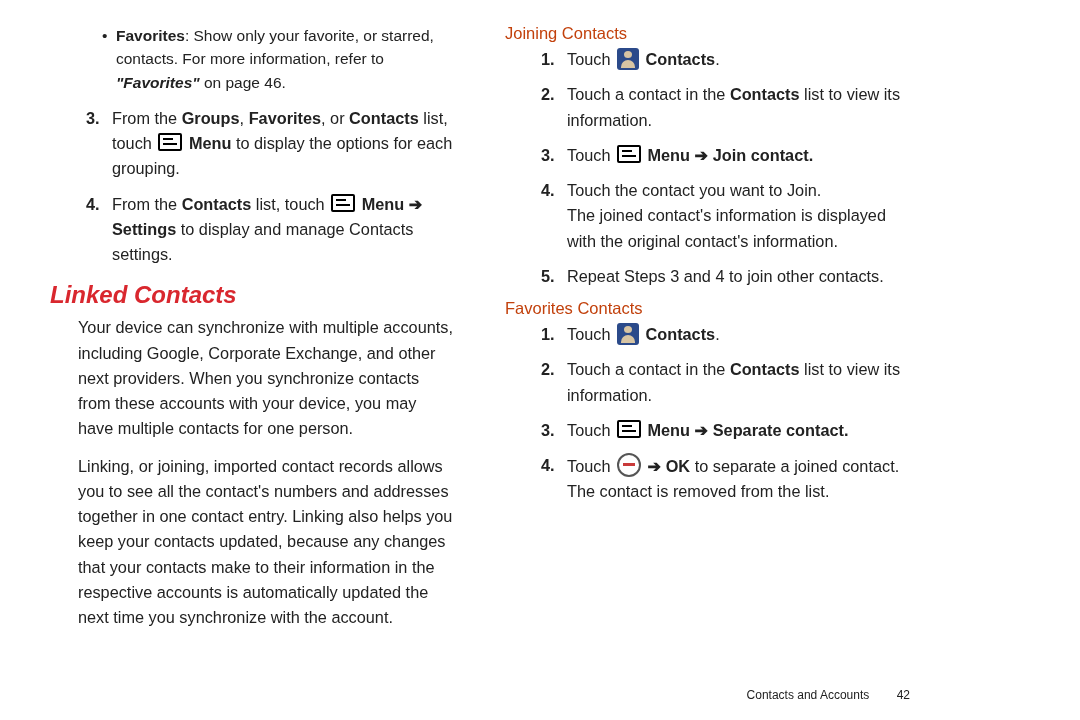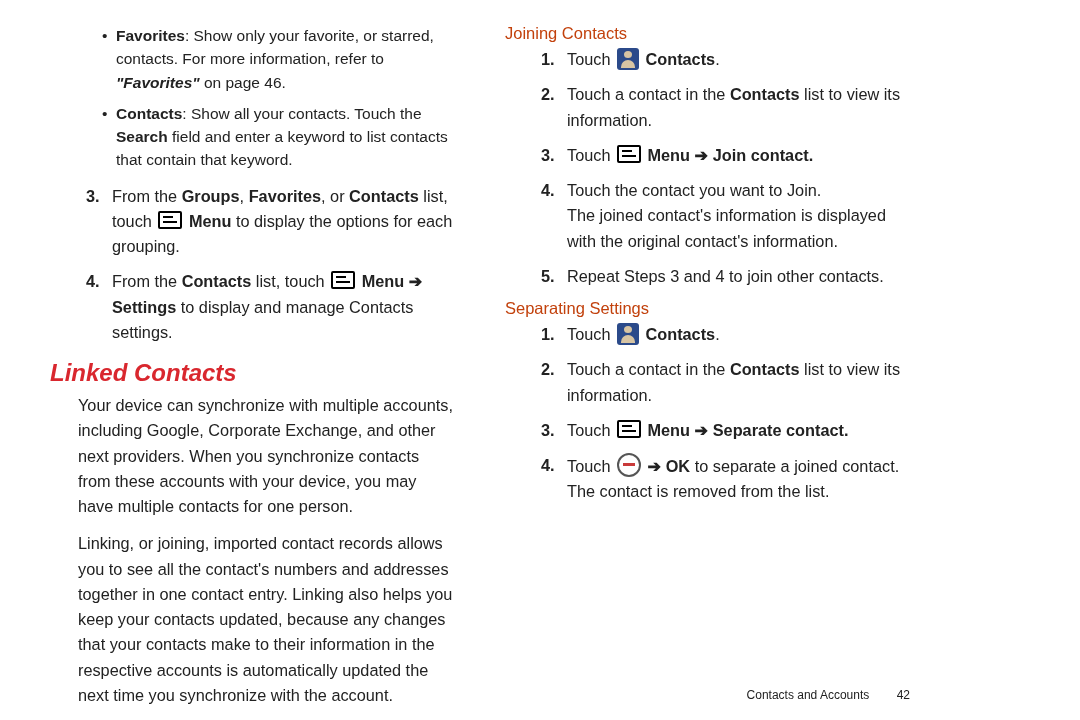--- a/index.html
+++ b/index.html
@@ -167,23 +167,20 @@
 <body>
 
 <div class="page">
 
   <div class="col">
 
     <ul class="bullets">
       <li>
         <b>Favorites</b><span>: Show only your favorite, or starred, contacts. For more information, refer to </span><i><b>"Favorites"</b></i><span> on page 46.</span>
       </li>
-      <li>
-        <b>Contacts</b><span>: Show all your contacts. Touch the </span><b>Search</b><span> field and enter a keyword to list contacts that contain that keyword.</span>
-      </li>
     </ul>
 
     <ol class="numsteps">
       <li>
         <span class="num">3.</span>
         <span>From the </span><b>Groups</b>, <b>Favorites</b>, or <b>Contacts</b><span> list, touch </span><span class="icon menu-icon"></span> <b>Menu</b><span> to display the options for each grouping.</span>
       </li>
       <li>
         <span class="num">4.</span>
         <span>From the </span><b>Contacts</b><span> list, touch </span><span class="icon menu-icon"></span> <b>Menu</b> <span class="arrow">➔</span> <b>Settings</b><span> to display and manage Contacts settings.</span>
@@ -217,21 +214,21 @@
         <span class="num">4.</span>
         <span>Touch the contact you want to Join.</span><br>
         <span>The joined contact's information is displayed with the original contact's information.</span>
       </li>
       <li>
         <span class="num">5.</span>
         <span>Repeat Steps 3 and 4 to join other contacts.</span>
       </li>
     </ol>
 
-    <div class="heading-blue" style="margin-top:6px">Separating Settings</div>
+    <div class="heading-blue" style="margin-top:6px">Favorites Contacts</div>
 
     <ol class="numsteps">
       <li>
         <span class="num">1.</span>
         <span>Touch </span><span class="icon contact-icon"></span> <b>Contacts</b><span>.</span>
       </li>
       <li>
         <span class="num">2.</span>
         <span>Touch a contact in the </span><b>Contacts</b><span> list to view its information.</span>
       </li>

